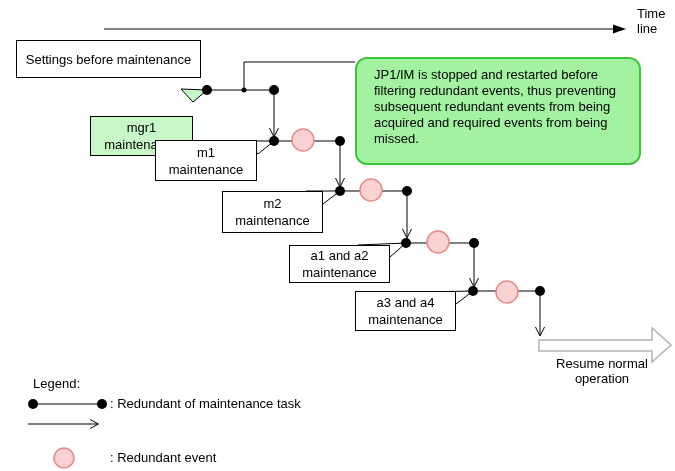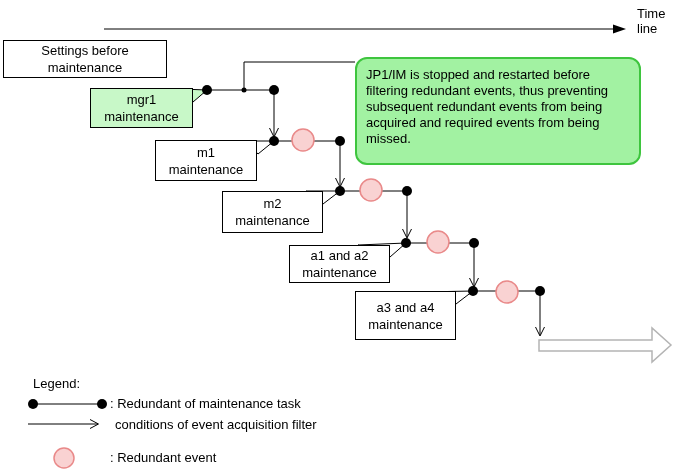--- a/index.html
+++ b/index.html
@@ -15,26 +15,26 @@
   .blackhead{fill:#000;stroke:none;}
   .tailw{fill:#ffffff;stroke:#000;stroke-width:1;}
   .tailg{fill:var(--green_box_fill,#c8f8c8);stroke:#000;stroke-width:1;}
   .pink{fill:var(--pink_fill,#f9d2d2);stroke:var(--pink_border,#e98989);stroke-width:1.5;}
   .blockarrow{fill:#ffffff;stroke:var(--arrow_gray,#b4b4b4);stroke-width:1.5;}
   .box{
     position:absolute;background:#fff;border:1px solid #000;
     display:flex;flex-direction:column;align-items:center;justify-content:center;
     text-align:center;line-height:17px;box-sizing:border-box;
   }
-  .box.green{background:var(--green_box_fill,#c8f8c8);}
+  .box.green{background:var(--green_box_fill,#c8f8c8);margin-top:28px;}
   .bubble{
     position:absolute;left:355px;top:57px;width:286px;height:108px;box-sizing:border-box;
     background:var(--bubble_fill,#a2f2a2);
     border:2px solid var(--bubble_border,#3ec53e);
-    border-radius:12px;padding:8px 9px;line-height:16px;
+    border-radius:12px;padding:8px 17px;line-height:16px;
   }
   .resume-label{position:absolute;left:535px;top:356px;width:134px;text-align:center;line-height:15px;}
   .legend-title{position:absolute;left:13px;top:376px;margin-left:20px;}
   .legend-text{position:absolute;left:110px;line-height:13px;}
   .legend-line2{margin-left:5px;margin-top:1px;}
 </style>
 </head>
 <body>
 
 <div class="canvas">
@@ -118,21 +118,21 @@
     </g>
     <g>
       <line class="ln" x1="28" y1="424" x2="98" y2="424"></line>
       <path class="ln" d="M90,419.5 L98.5,424 M90,428.5 L98.5,424"></path>
     </g>
     <circle class="pink" cx="64" cy="458" r="10"></circle>
   </svg>
 
   <div class="abs" style="left:601px;top:6px">Time line</div>
 
-  <div class="box" style="left:3px;top:40px;width:164px;height:38px">
+  <div class="box" style="left:16px;top:40px;width:185px;height:38px">
     <span>Settings before maintenance</span>
   </div>
 
   <div class="box green" style="left:90px;top:88px;width:103px;height:40px">
     <span>mgr1</span>
     <span>maintenance</span>
   </div>
 
   <div class="box" style="left:155px;top:140px;width:102px;height:41px">
     <span>m1</span>
@@ -142,33 +142,36 @@
   <div class="box" style="left:222px;top:191px;width:101px;height:42px">
     <span>m2</span>
     <span>maintenance</span>
   </div>
 
   <div class="box" style="left:289px;top:245px;width:101px;height:38px">
     <span>a1 and a2</span>
     <span>maintenance</span>
   </div>
 
-  <div class="box" style="left:355px;top:291px;width:101px;height:49px">
+  <div class="box" style="left:355px;top:291px;width:101px;height:40px">
     <span>a3 and a4</span>
     <span>maintenance</span>
   </div>
 
   <div class="bubble">
     <span>JP1/IM is stopped and restarted before filtering redundant events, thus preventing subsequent redundant events from being acquired and required events from being missed.</span>
   </div>
 
+  <div class="resume-label">
+    <div>Resume normal</div>
+    <div>operation</div>
+  </div>
 
   <div class="legend-title">Legend:</div>
 
   <div class="legend-text" style="top:397px">: Redundant of maintenance task</div>
 
   <div class="legend-text" style="top:417px;width:545px">
-    <div class="legend-line2">conditions of event acquisition filter</div>
   </div>
 
   <div class="legend-text" style="top:451px">: Redundant event</div>
 
 </div>
 
 </body></html>

